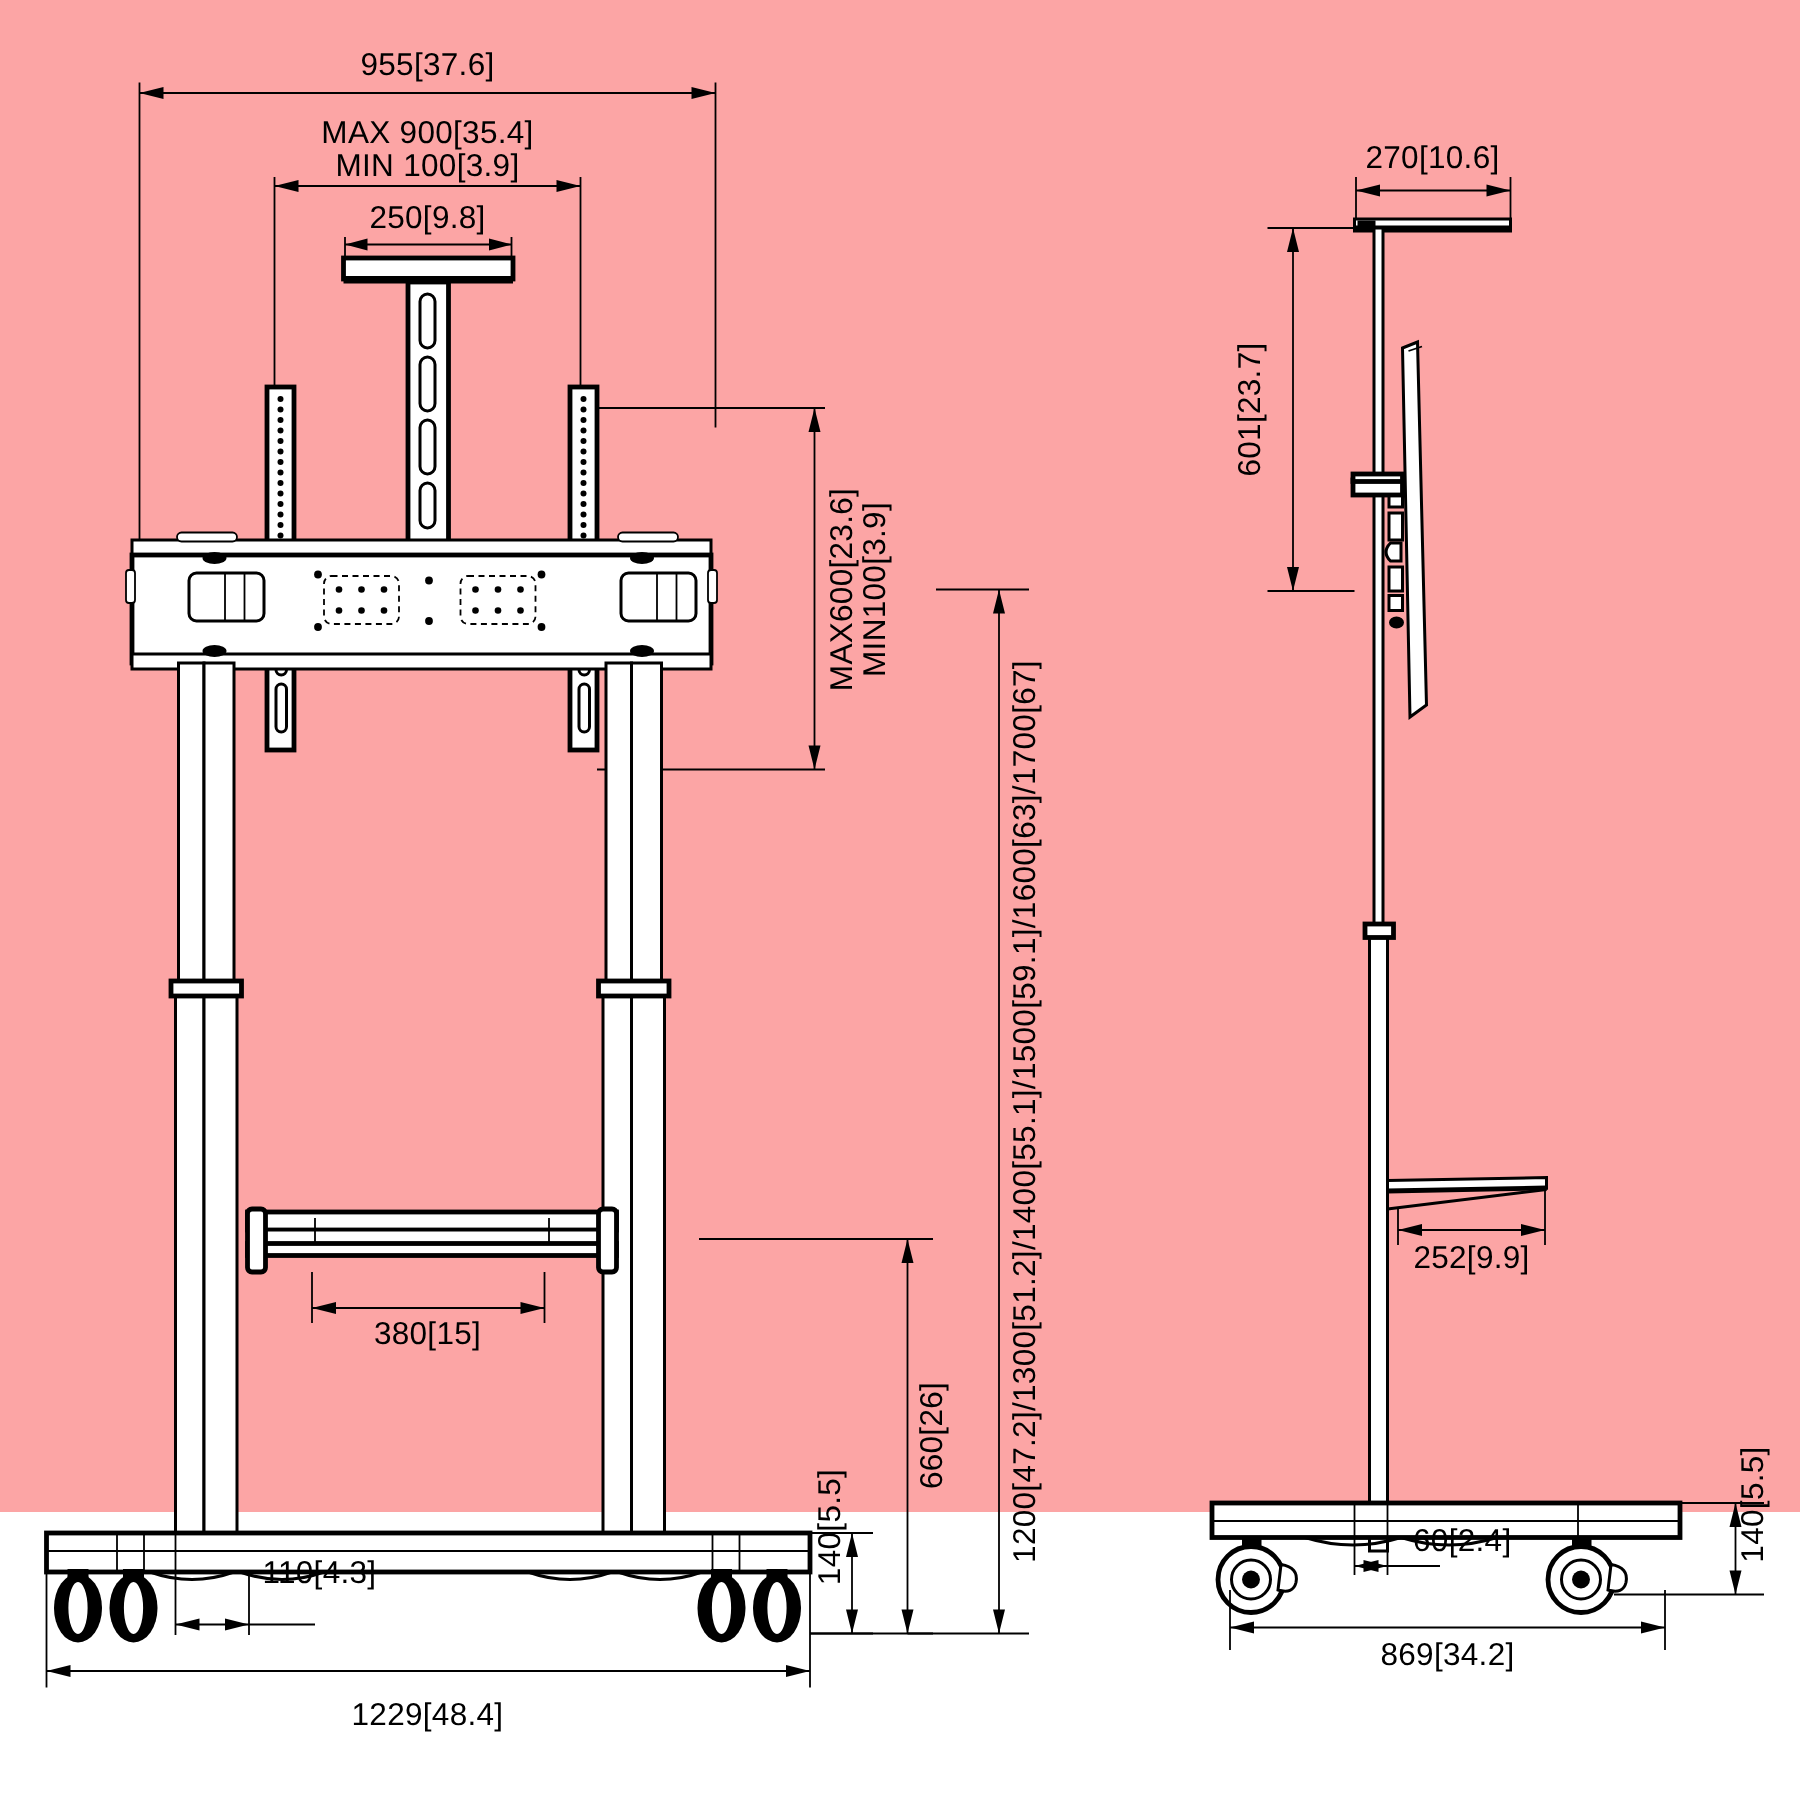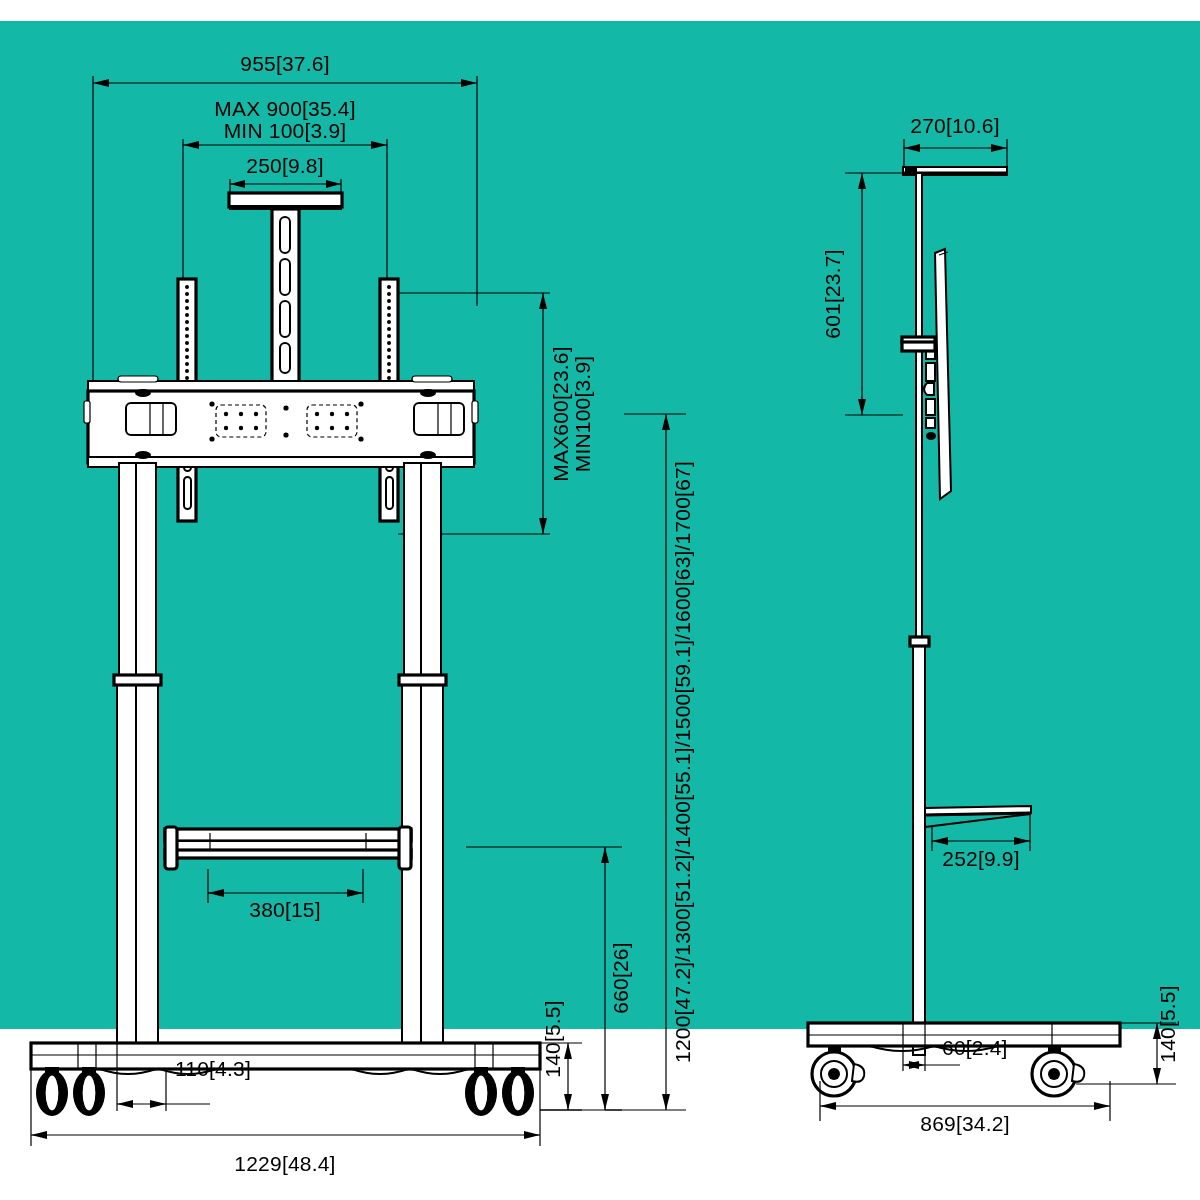--- a/index.html
+++ b/index.html
@@ -1,18 +1,18 @@
 <!DOCTYPE html>
 <html><head>
 <meta charset="utf-8">
 <style>
   html,body{margin:0;padding:0;background:#ffffff;}
   body{width:1200px;height:1200px;overflow:hidden;
        font-family:"Liberation Sans", sans-serif;}
-  #sheet{position:relative;width:1200px;height:1008px;background:#14b8a6;margin-top:21px;}
+  #sheet{position:relative;width:1200px;height:1008px;background:#fca5a5;}
   svg{display:block;}
   text{font-family:"Liberation Sans", sans-serif;fill:#000;}
   .dimtext{font-size:21px;letter-spacing:0.2px;}
   .ln{stroke:#000;fill:none;}
   .thin{stroke-width:1.2;}
   .med{stroke-width:2;}
   .thick{stroke-width:3.2;}
   .fillblk{fill:#000;stroke:none;}
   .fillwht{fill:#fff;}
   .nofill{fill:none;}

